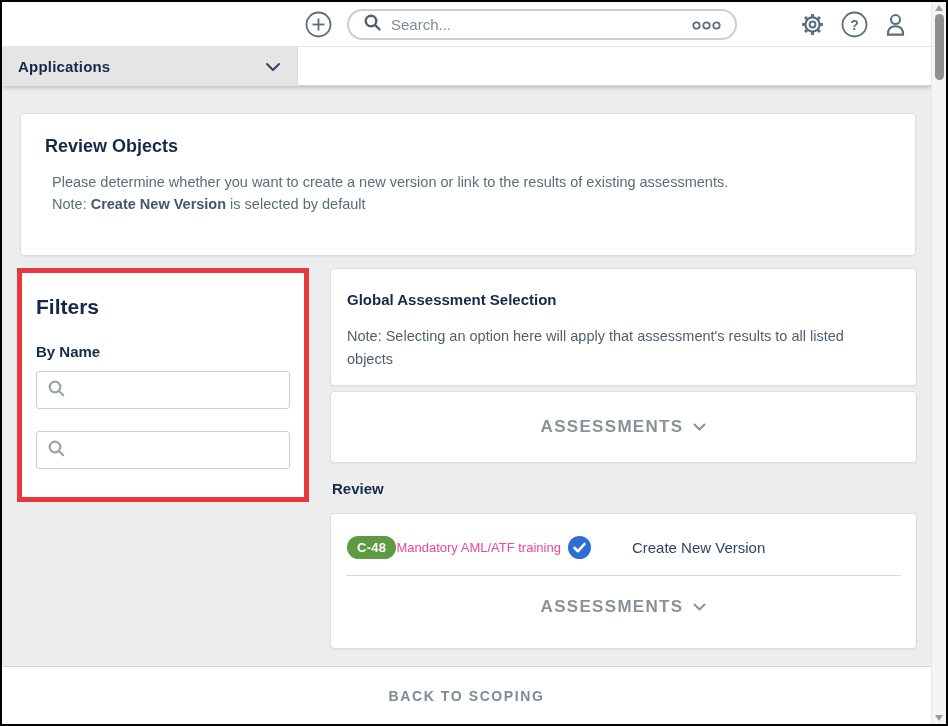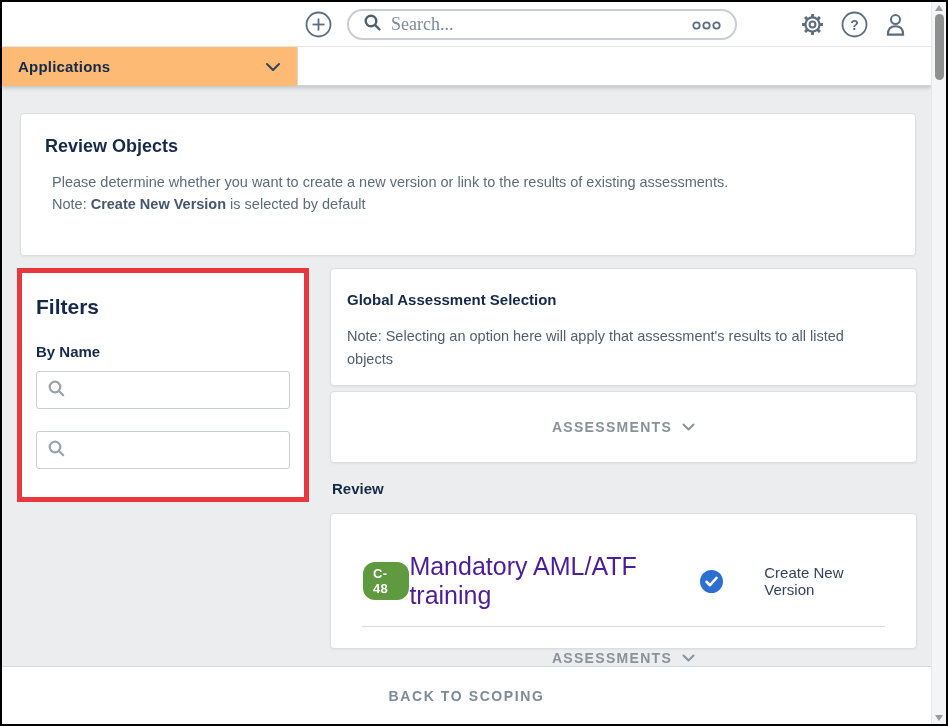--- a/index.html
+++ b/index.html
@@ -4,26 +4,26 @@
 <style>
   * { margin:0; padding:0; box-sizing:border-box; }
   html,body { background:#fff; font-family:"Liberation Sans", sans-serif; }
   .frame{ position:relative; width:948px; height:726px; border:2px solid #000; background:#ebedee; overflow:hidden; }
 
   
   .topbar{ position:absolute; left:0; top:0; width:929px; height:45px; background:#fff; border-bottom:1px solid #e4e6e8; z-index:5; }
   .icon-btn{ position:absolute; display:flex; align-items:center; justify-content:center; background:none; border:none; cursor:pointer; }
   .icon-btn svg{ display:block; }
   .search-pill{ position:absolute; left:345px; top:7px; width:390px; height:31px; border:2px solid #c9ced3; border-radius:17px; background:#fff; display:flex; align-items:center; padding:0 14px; }
-  .search-pill input{ flex:1; border:none; outline:none; font-family:Liberation Serif, serif; font-size:18px; color:#3d4d5e; margin-left:9px; background:transparent; }
+  .search-pill input{ flex:1; border:none; outline:none; font-family:Liberation Sans, sans-serif; font-size:15px; color:#3d4d5e; margin-left:9px; background:transparent; }
   .search-pill input::placeholder{ color:#7e8a96; }
 
   
   .appbar{ position:absolute; left:0; top:45px; width:929px; height:39px; background:#fff; border-bottom:1px solid #d2d5d8; box-shadow:0 2px 4px rgba(0,0,0,0.18); z-index:4; }
-  .app-select{ position:absolute; left:0; top:0; width:296px; height:39px; border-right:1px solid #d8dbde; display:flex; align-items:center; justify-content:space-between; padding:0 16px; cursor:pointer; background:#fdba74; }
+  .app-select{ position:absolute; left:0; top:0; width:296px; height:39px; border-right:1px solid #d8dbde; display:flex; align-items:center; justify-content:space-between; padding:0 16px; cursor:pointer; background:#e5e5e5; }
   .app-select .lbl{ font-size:15px; font-weight:700; color:#14294b; letter-spacing:.2px; }
 
   
   .content{ position:absolute; left:0; top:84px; width:929px; height:580px; background:#ebedee; }
   .card{ background:#fff; border:1px solid #dbdde0; border-radius:4px; box-shadow:0 1px 2px rgba(0,0,0,0.05); }
   .review-card{ position:absolute; left:18px; top:27px; width:896px; height:143px; padding:22px 24px; }
   .review-title{ font-size:18px; font-weight:700; color:#15294a; margin-bottom:14px; }
   .review-desc{ font-size:14.5px; color:#5d6c7a; line-height:1.55; padding-left:7px; }
   .review-note{ font-size:14.5px; color:#5d6c7a; line-height:1.55; padding-left:7px; }
   .review-note b{ color:#46566c; font-weight:700; }
@@ -33,26 +33,26 @@
   .filter-label{ font-size:15px; font-weight:700; color:#15294a; margin-bottom:11px; }
   .search-field{ display:flex; align-items:center; height:38px; border:1px solid #c9ced3; border-radius:3px; background:#fff; padding:0 10px; margin-bottom:22px; }
   .search-field input{ flex:1; border:none; outline:none; font-family:"Liberation Sans",sans-serif; font-size:14px; color:#3d4d5e; margin-left:8px; background:transparent; }
 
   .rightcol{ position:absolute; left:328px; top:182px; width:587px; }
   .global-card{ position:relative; width:587px; height:118px; padding:22px 16px; }
   .global-title{ font-size:15px; font-weight:700; color:#15294a; margin-bottom:17px; }
   .global-note{ font-size:14.5px; color:#4f5f6e; line-height:1.62; max-width:545px; }
   .assess-card{ position:relative; margin-top:5px; width:587px; height:72px; display:flex; align-items:center; justify-content:center; cursor:pointer; }
   .assess-inner{ display:flex; align-items:center; gap:10px; }
-  .assess-label{ font-size:14px; font-weight:600; color:#8a9299; letter-spacing:1.3px; }
+  .assess-label{ font-size:17px; font-weight:600; color:#8a9299; letter-spacing:1.3px; }
   .control-label{ margin-top:17px; margin-left:2px; font-size:15px; font-weight:700; color:#15294a; }
-  .control-card{ position:relative; margin-top:16px; width:587px; height:136px; padding:16px; }
+  .control-card{ position:relative; margin-top:16px; width:587px; height:136px; padding:0; }
   .control-row{ display:flex; align-items:center; padding:22px 16px 16px 16px; }
   .badge{ display:inline-block; background:#5f9a41; color:#fff; font-size:13px; font-weight:700; padding:4px 10px; border-radius:12px; letter-spacing:.3px; }
-  .control-title{ font-size:25px; color:#4c1d95; }
+  .control-title{ font-size:13px; color:#ec4899; }
   .check-circle{ margin-left:7px; display:flex; }
   .option-label{ font-size:15px; color:#33435c; margin-left:41px; }
   .control-divider{ height:1px; background:#d8dadd; margin:0 15px; border:none; }
   .control-assess{ height:62px; display:flex; align-items:center; justify-content:center; cursor:pointer; }
 
   
   .footer{ position:absolute; left:0; bottom:0; width:929px; height:58px; background:#fff; border-top:1px solid #d6d9db; display:flex; align-items:center; justify-content:center; gap:28px; z-index:5; }
   .back-link{ background:none; border:none; cursor:pointer; font-family:"Liberation Sans",sans-serif; font-size:14px; font-weight:600; color:#7e8b97; letter-spacing:1.6px; }
   .confirm-btn{ border:none; cursor:pointer; background:#2d6fd1; color:#fff; font-family:"Liberation Sans",sans-serif; font-size:13px; font-weight:700; letter-spacing:.6px; padding:13px 24px; border-radius:4px; }
 

